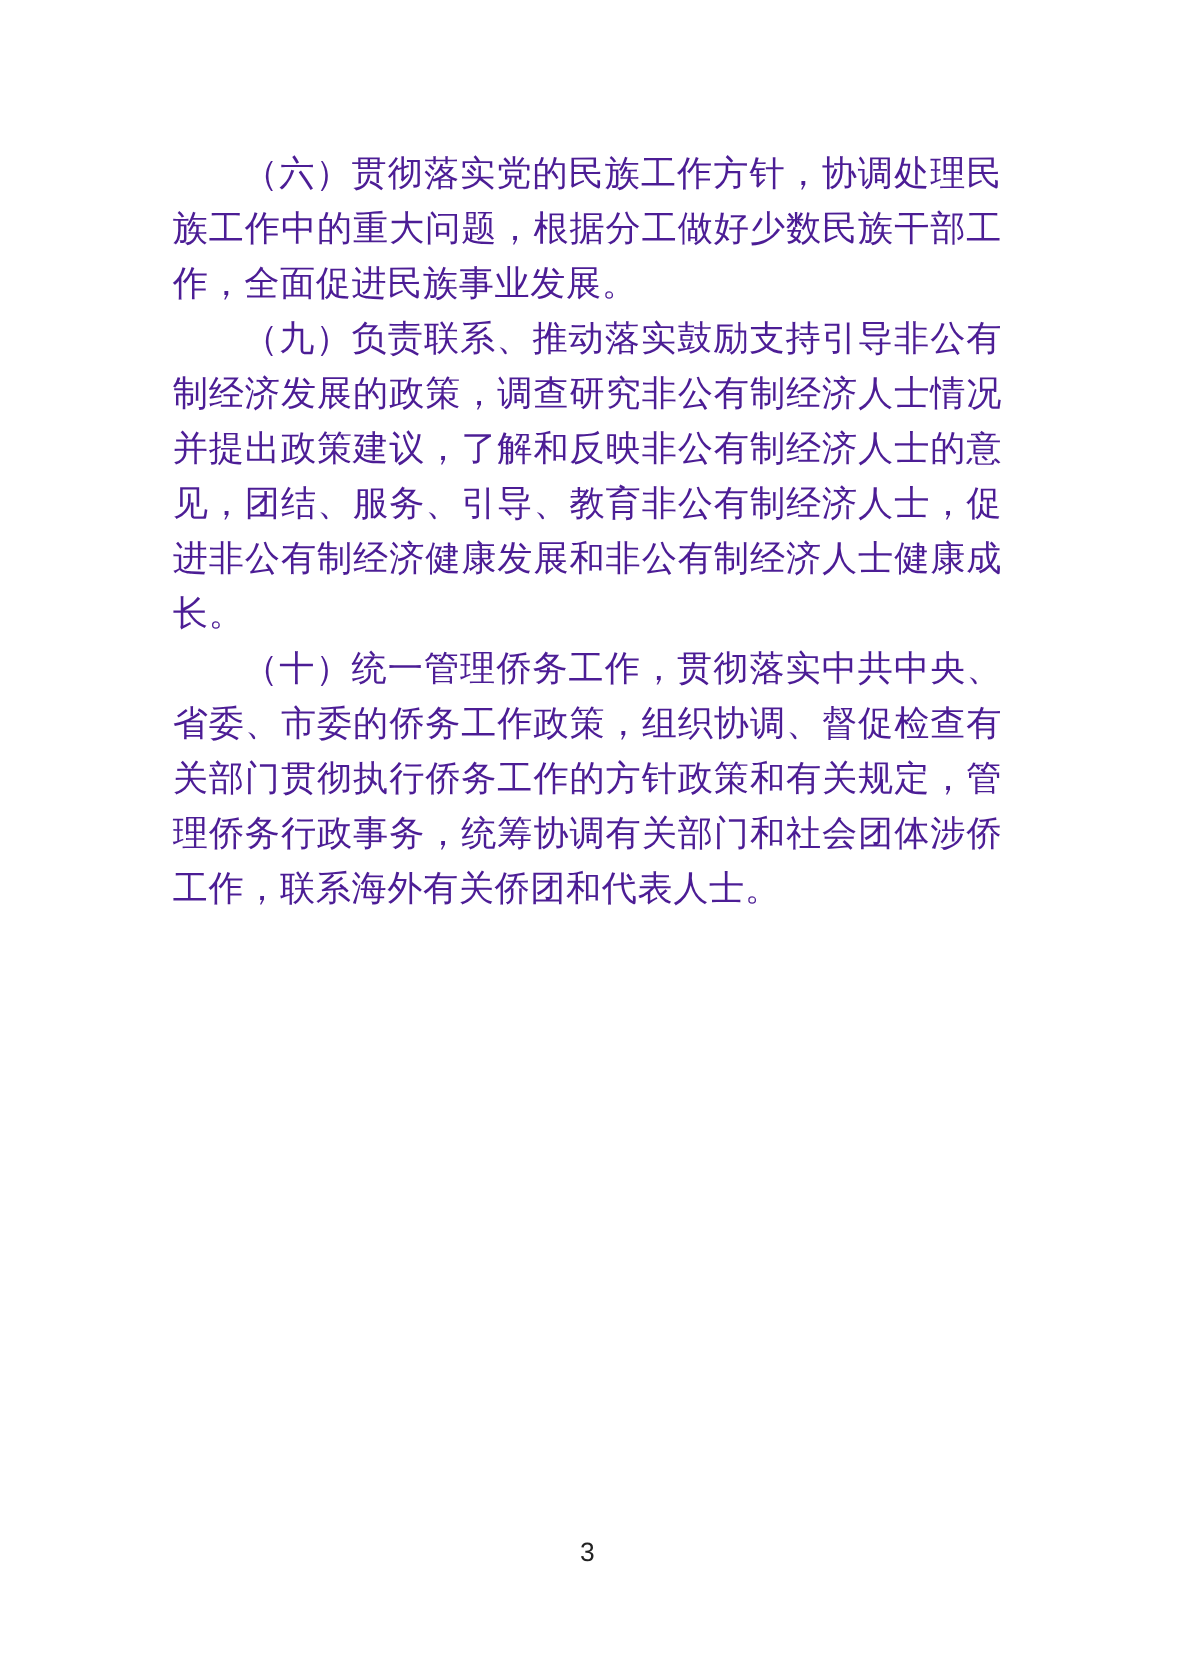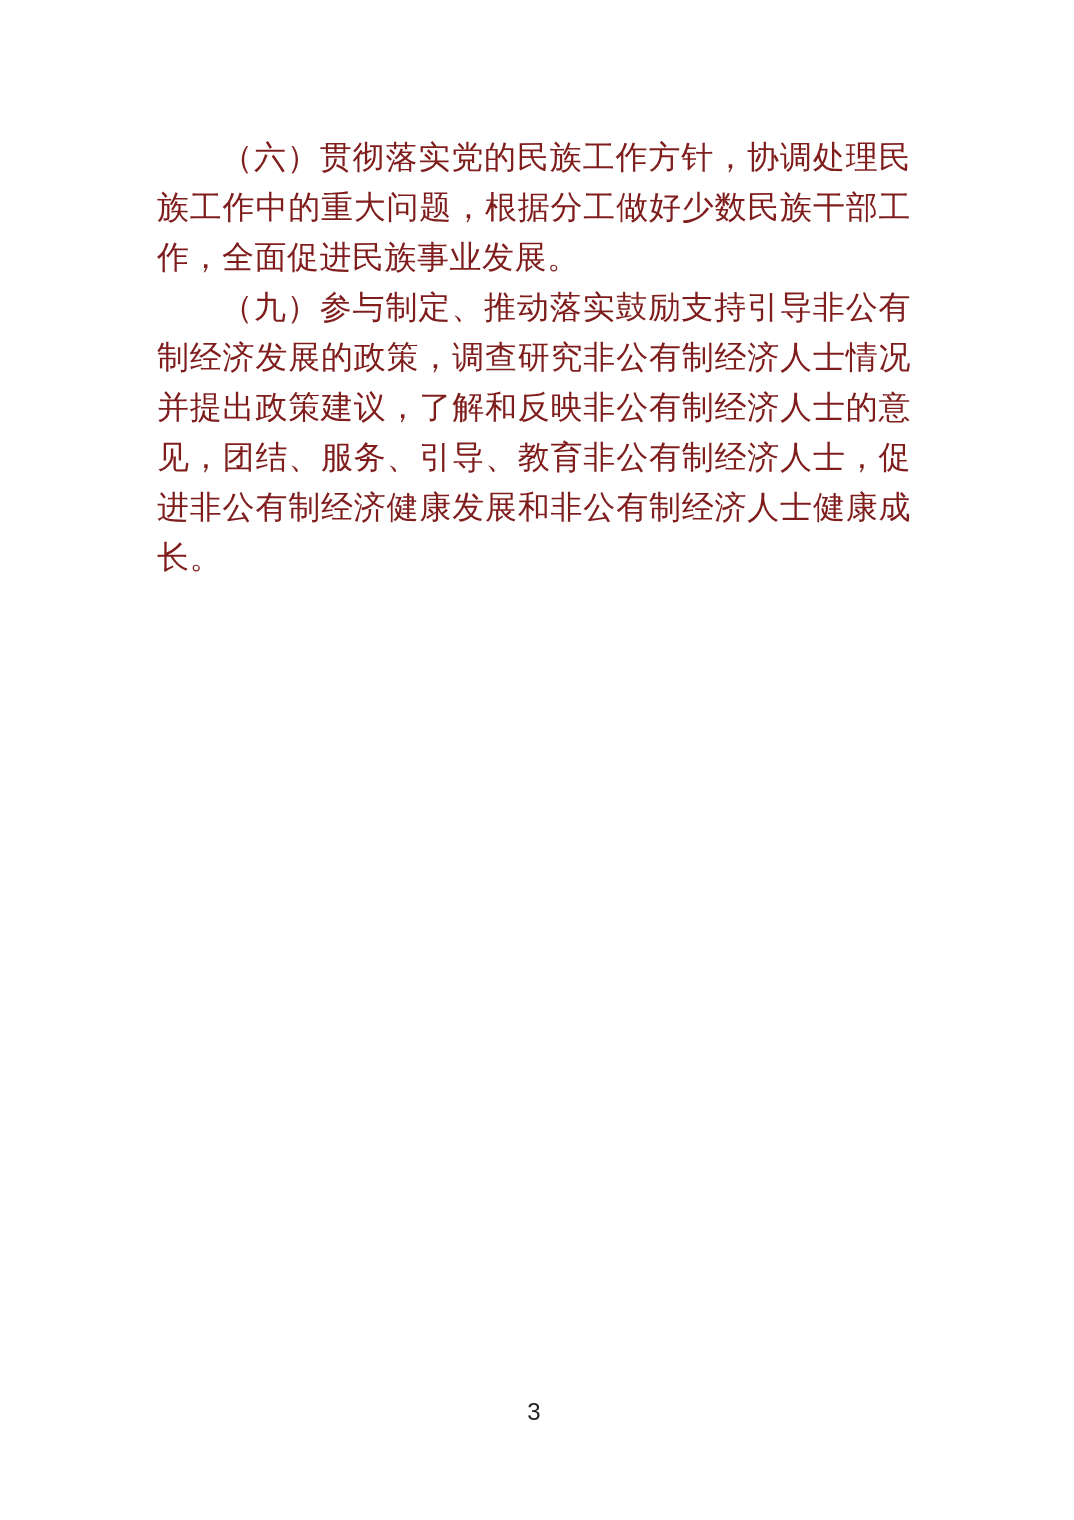--- a/index.html
+++ b/index.html
@@ -22,21 +22,21 @@
   }
   .doc-body {
     position: absolute;
     left: 157px;
     top: 132px;
     width: 754px;
   }
   .para {
     font-size: 32px;
     line-height: 50px;
-    color: #7f1d1d;
+    color: #4c1d95;
     text-align: justify;
     text-justify: inter-character;
     text-indent: 2em;
     letter-spacing: 0.5px;
     word-break: break-all;
   }
   .page-footer {
     position: absolute;
     left: 157px;
     top: 1398px;
@@ -48,18 +48,19 @@
     color: #222222;
     font-family: "Liberation Sans", sans-serif;
   }
 </style>
 </head>
 <body>
 
 <div class="page">
   <div class="doc-body">
     <p class="para">（六）贯彻落实党的民族工作方针，协调处理民族工作中的重大问题，根据分工做好少数民族干部工作，全面促进民族事业发展。</p>
-    <p class="para">（九）参与制定、推动落实鼓励支持引导非公有制经济发展的政策，调查研究非公有制经济人士情况并提出政策建议，了解和反映非公有制经济人士的意见，团结、服务、引导、教育非公有制经济人士，促进非公有制经济健康发展和非公有制经济人士健康成长。</p>
+    <p class="para">（九）负责联系、推动落实鼓励支持引导非公有制经济发展的政策，调查研究非公有制经济人士情况并提出政策建议，了解和反映非公有制经济人士的意见，团结、服务、引导、教育非公有制经济人士，促进非公有制经济健康发展和非公有制经济人士健康成长。</p>
+    <p class="para">（十）统一管理侨务工作，贯彻落实中共中央、省委、市委的侨务工作政策，组织协调、督促检查有关部门贯彻执行侨务工作的方针政策和有关规定，管理侨务行政事务，统筹协调有关部门和社会团体涉侨工作，联系海外有关侨团和代表人士。</p>
   </div>
   <div class="page-footer">
     <span class="page-number">3</span>
   </div>
 </div>
 
 </body></html>

